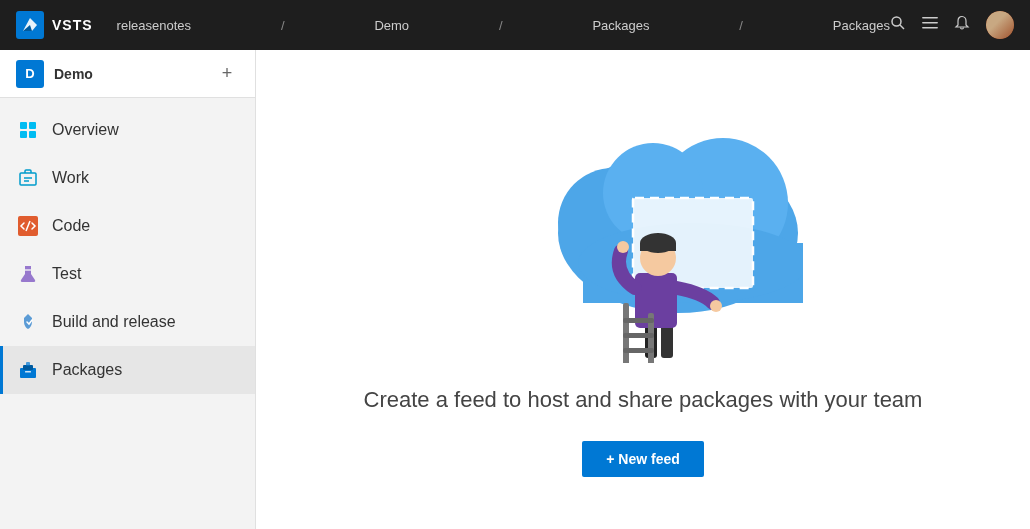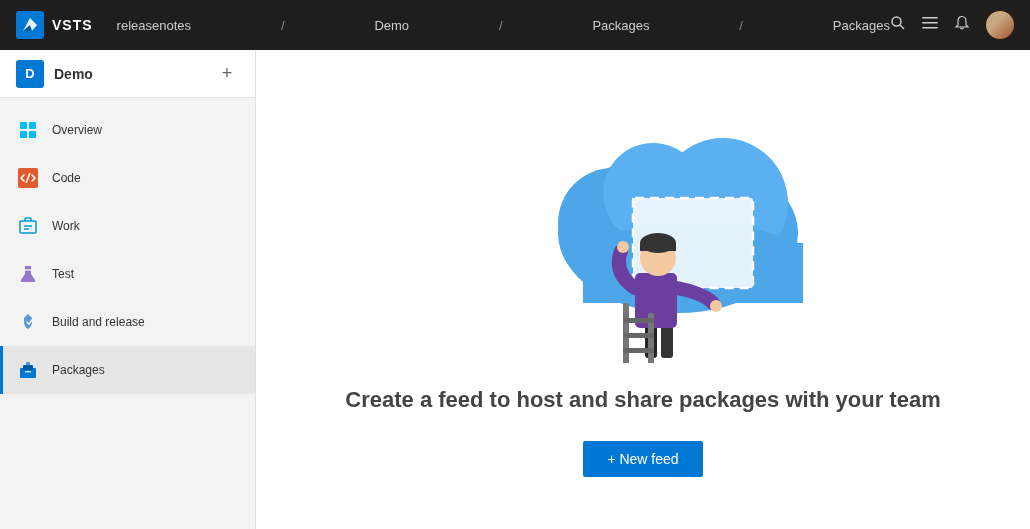--- a/index.html
+++ b/index.html
@@ -156,21 +156,21 @@
     .sidebar-item-icon {
       width: 24px;
       height: 24px;
       margin-right: 12px;
       flex-shrink: 0;
       display: flex;
       align-items: center;
       justify-content: center;
     }
     .sidebar-item-label {
-      font-size: 12px;
+      font-size: 16px;
       color: #333;
     }
 
     
     .content-area {
       flex: 1;
       display: flex;
       flex-direction: column;
       align-items: center;
       justify-content: center;
@@ -180,32 +180,32 @@
 
     .illustration {
       width: 320px;
       height: 260px;
       margin-bottom: 24px;
     }
 
     .tagline {
       font-size: 22px;
       color: #444;
-      font-weight: 700;
+      font-weight: 400;
       margin-bottom: 28px;
       text-align: left;
     }
 
     .new-feed-btn {
       background: #0078d4;
       color: #fff;
       border: none;
       padding: 10px 24px;
       font-size: 14px;
-      font-weight: 400;
+      font-weight: 700;
       border-radius: 2px;
       cursor: pointer;
       display: flex;
       align-items: center;
       gap: 6px;
     }
   </style>
 </head>
 <body>
 
@@ -276,39 +276,39 @@
             <rect x="2" y="11" width="7" height="7" rx="1" fill="#00bcf2"></rect>
             <rect x="11" y="11" width="7" height="7" rx="1" fill="#00bcf2"></rect>
           </svg>
         </div>
         <span class="sidebar-item-label">Overview</span>
       </div>
 
       <div class="sidebar-item">
         <div class="sidebar-item-icon">
           <svg width="20" height="20" viewBox="0 0 20 20">
+            <rect x="2" y="5" width="16" height="12" rx="1" fill="none" stroke="#009ccc" stroke-width="1.5"></rect>
+            <path d="M7 5 V3 C7 2.4 7.4 2 8 2 H12 C12.6 2 13 2.4 13 3 V5" stroke="#009ccc" stroke-width="1.5" fill="none"></path>
+            <line x1="6" y1="10" x2="14" y2="10" stroke="#009ccc" stroke-width="1.5"></line>
+            <line x1="6" y1="13" x2="11" y2="13" stroke="#009ccc" stroke-width="1.5"></line>
+          </svg>
+        </div>
+        <span class="sidebar-item-label">Work</span>
+      </div>
+
+      <div class="sidebar-item">
+        <div class="sidebar-item-icon">
+          <svg width="20" height="20" viewBox="0 0 20 20">
             <rect width="20" height="20" rx="2" fill="#e05c2e"></rect>
             <path d="M6 7 L3 10 L6 13" stroke="#fff" stroke-width="1.5" fill="none" stroke-linecap="round"></path>
             <path d="M14 7 L17 10 L14 13" stroke="#fff" stroke-width="1.5" fill="none" stroke-linecap="round"></path>
             <line x1="12" y1="5" x2="8" y2="15" stroke="#fff" stroke-width="1.5"></line>
           </svg>
         </div>
         <span class="sidebar-item-label">Code</span>
-      </div>
-
-      <div class="sidebar-item">
-        <div class="sidebar-item-icon">
-          <svg width="20" height="20" viewBox="0 0 20 20">
-            <rect x="2" y="5" width="16" height="12" rx="1" fill="none" stroke="#009ccc" stroke-width="1.5"></rect>
-            <path d="M7 5 V3 C7 2.4 7.4 2 8 2 H12 C12.6 2 13 2.4 13 3 V5" stroke="#009ccc" stroke-width="1.5" fill="none"></path>
-            <line x1="6" y1="10" x2="14" y2="10" stroke="#009ccc" stroke-width="1.5"></line>
-            <line x1="6" y1="13" x2="11" y2="13" stroke="#009ccc" stroke-width="1.5"></line>
-          </svg>
-        </div>
-        <span class="sidebar-item-label">Work</span>
       </div>
 
       <div class="sidebar-item">
         <div class="sidebar-item-icon">
           <svg width="20" height="20" viewBox="0 0 20 20">
             <path d="M7 2 L7 10 L3 16 C2.5 17 3 18 4 18 L16 18 C17 18 17.5 17 17 16 L13 10 L13 2 Z" fill="#8661c5" opacity="0.85"></path>
             <line x1="7" y1="6" x2="13" y2="6" stroke="#fff" stroke-width="1.2"></line>
           </svg>
         </div>
         <span class="sidebar-item-label">Test</span>

